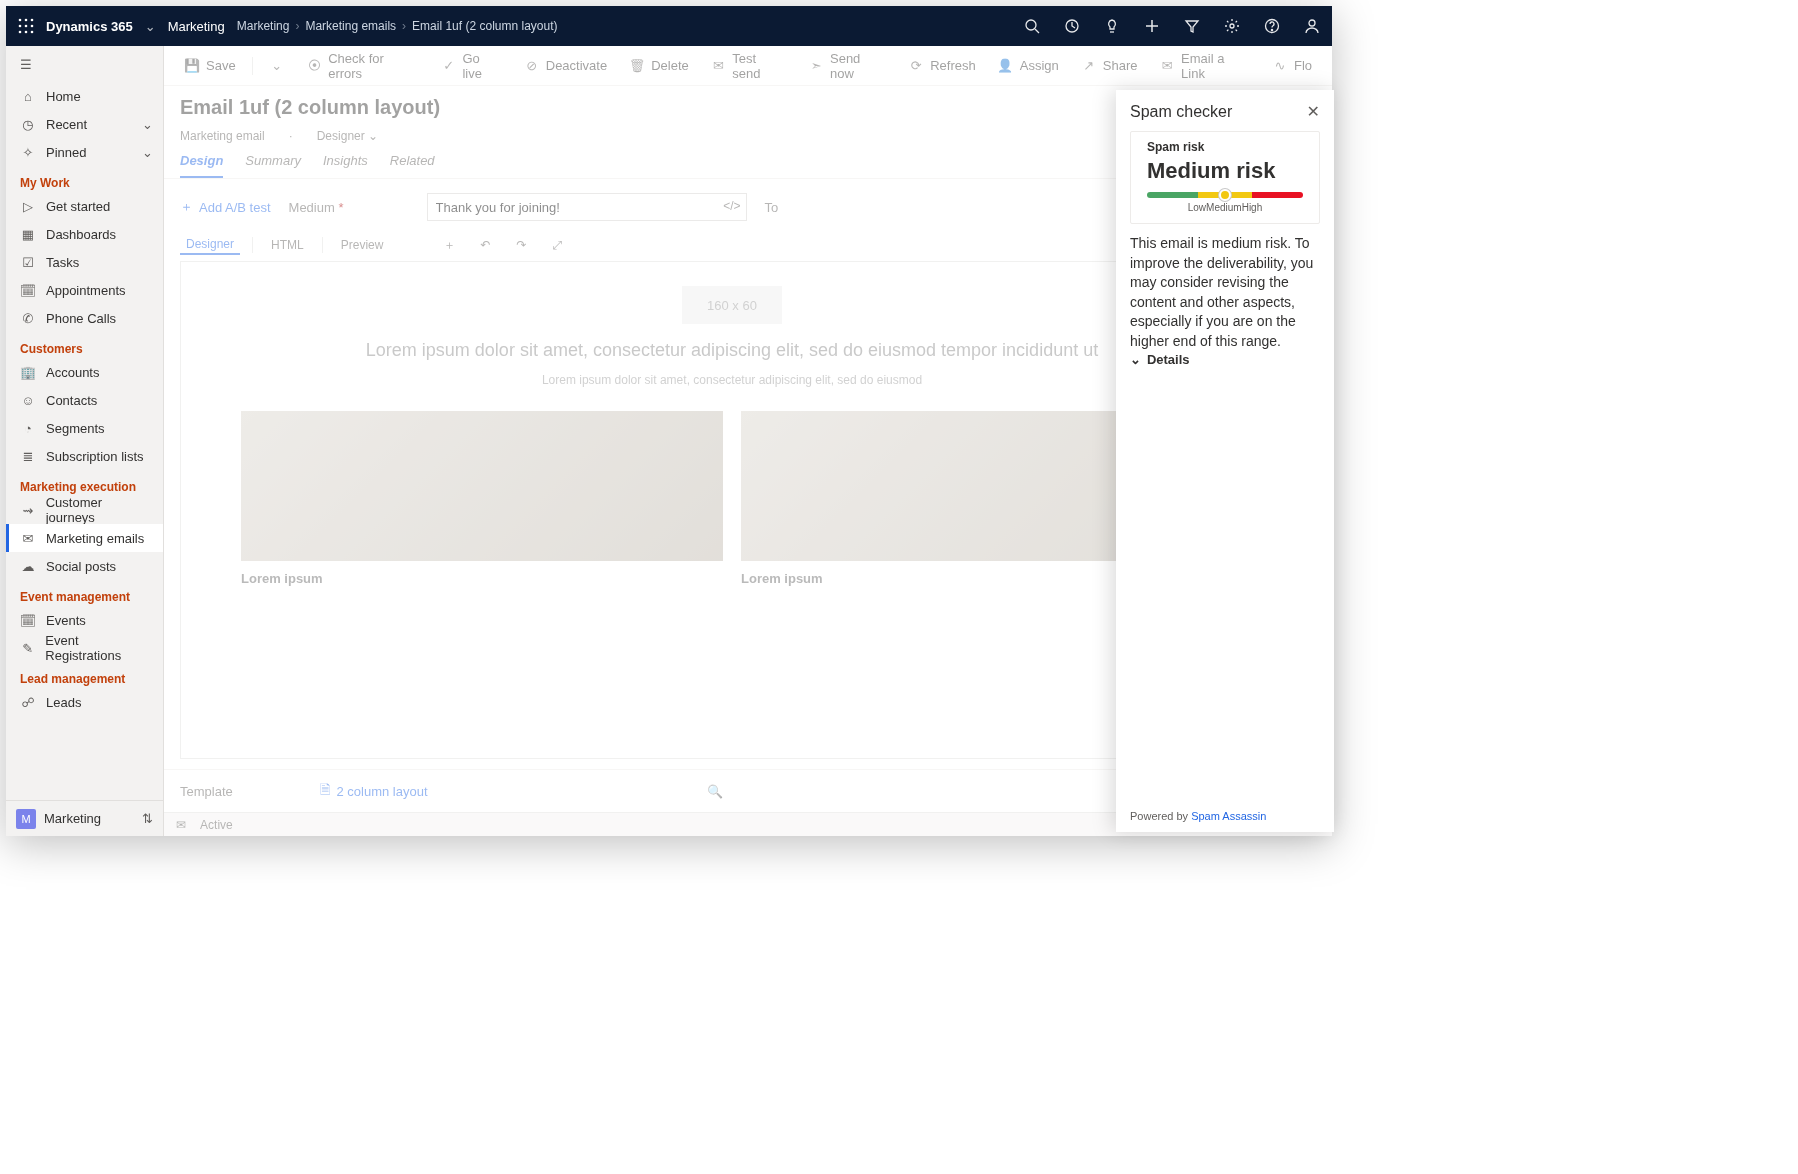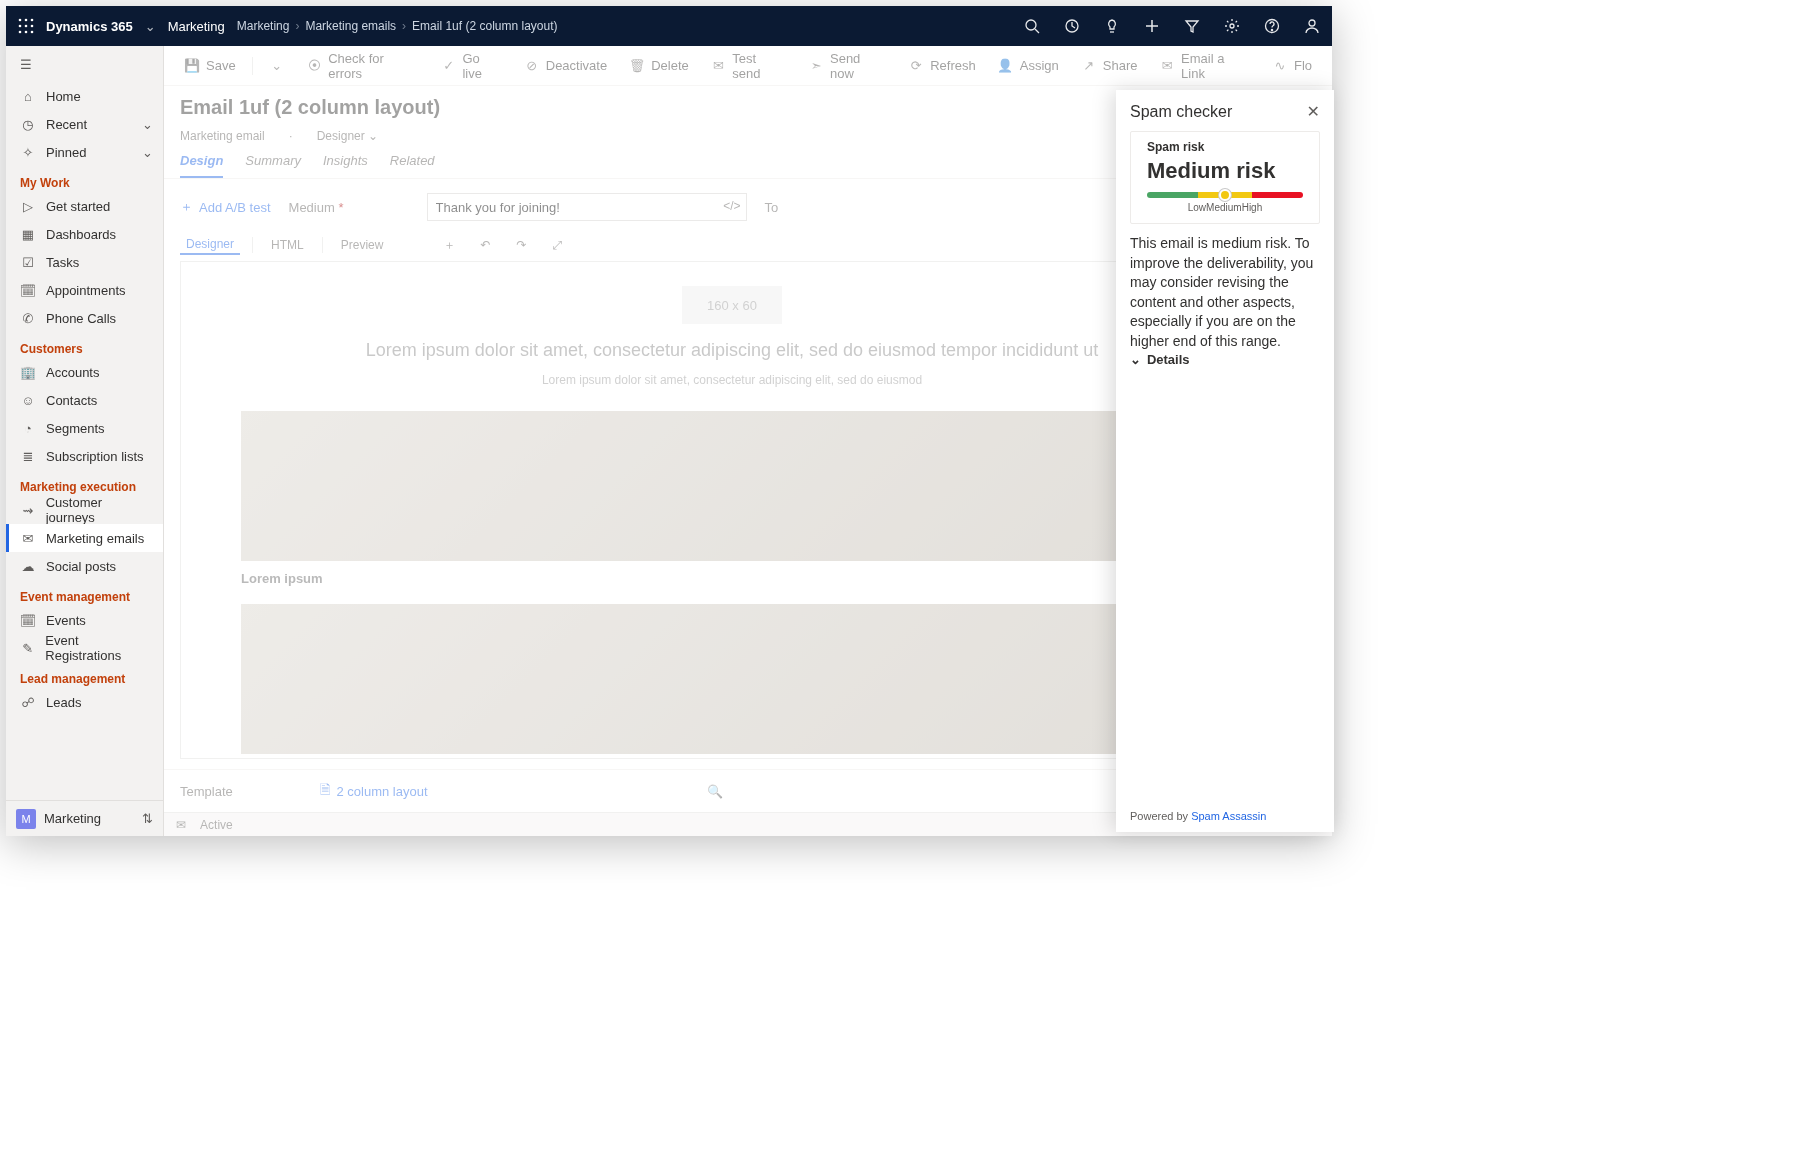--- a/index.html
+++ b/index.html
@@ -70,21 +70,21 @@
 .dsgbar .vsep { width:1px; height:16px; background:#e1dfdd; margin:0 4px; }
 .dsgbar .spacer { flex:1; }
 .dsgbar .ticon2 { width:28px; display:flex; justify-content:center; color:#605e5c; }
 
 
 .canvaswrap { display:flex; gap:0; padding:0 16px 10px; flex:1; min-height:0; }
 .canvas { flex:1; border:1px solid #e1dfdd; background:#fff; padding:24px 60px; overflow:hidden; }
 .logo-ph { width:100px; height:38px; background:#eee; margin:0 auto 14px; display:flex; align-items:center; justify-content:center; color:#999; font-size:13px; }
 .h1 { text-align:center; color:#888; font-size:18px; line-height:1.4; margin-bottom:10px; }
 .p1 { text-align:center; color:#999; font-size:12px; margin-bottom:24px; }
-.cols { display:flex; gap:18px;flex-direction:column; }
+.cols { display:flex; gap:18px; }
 .col { flex:1; }
 .imgph { height:150px; background:linear-gradient(135deg,#d9d4cc,#bfb8ad); margin-bottom:10px; }
 .cap { font-size:13px; font-weight:600; color:#666; }
 
 
 .toolpane { width:32px; border:1px solid #e1dfdd; border-left:none; display:flex; flex-direction:column; align-items:center; font-size:12px; color:#605e5c; position:relative; }
 .toolpane .hdr { writing-mode:horizontal-tb; padding:6px 0; }
 
 
 .tpl { padding:10px 16px; display:flex; align-items:center; gap:20px; font-size:13px; border-top:1px solid #edebe9; }

